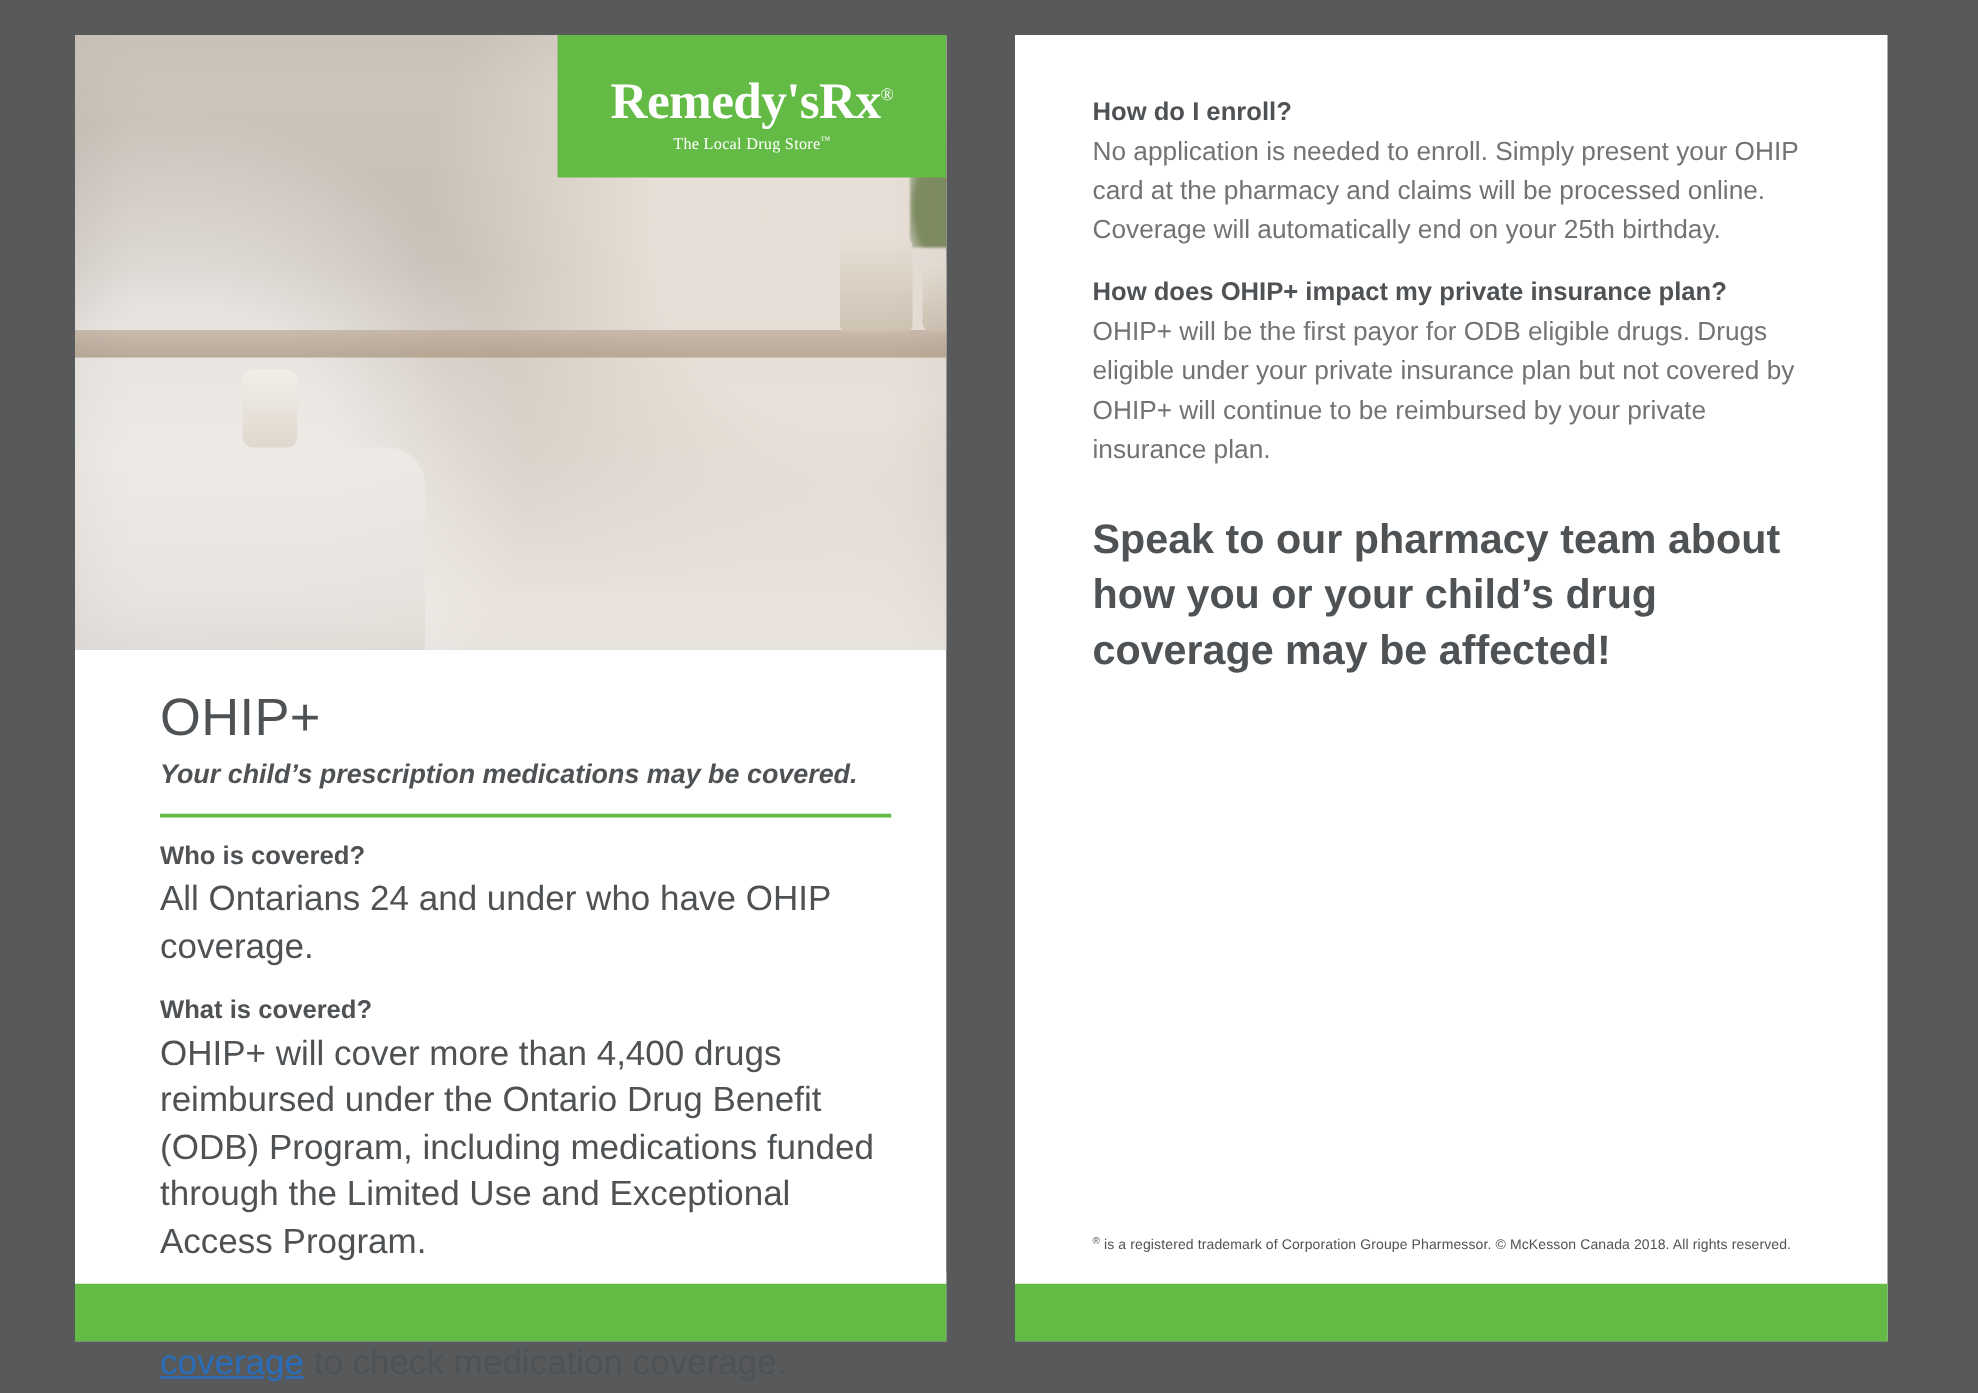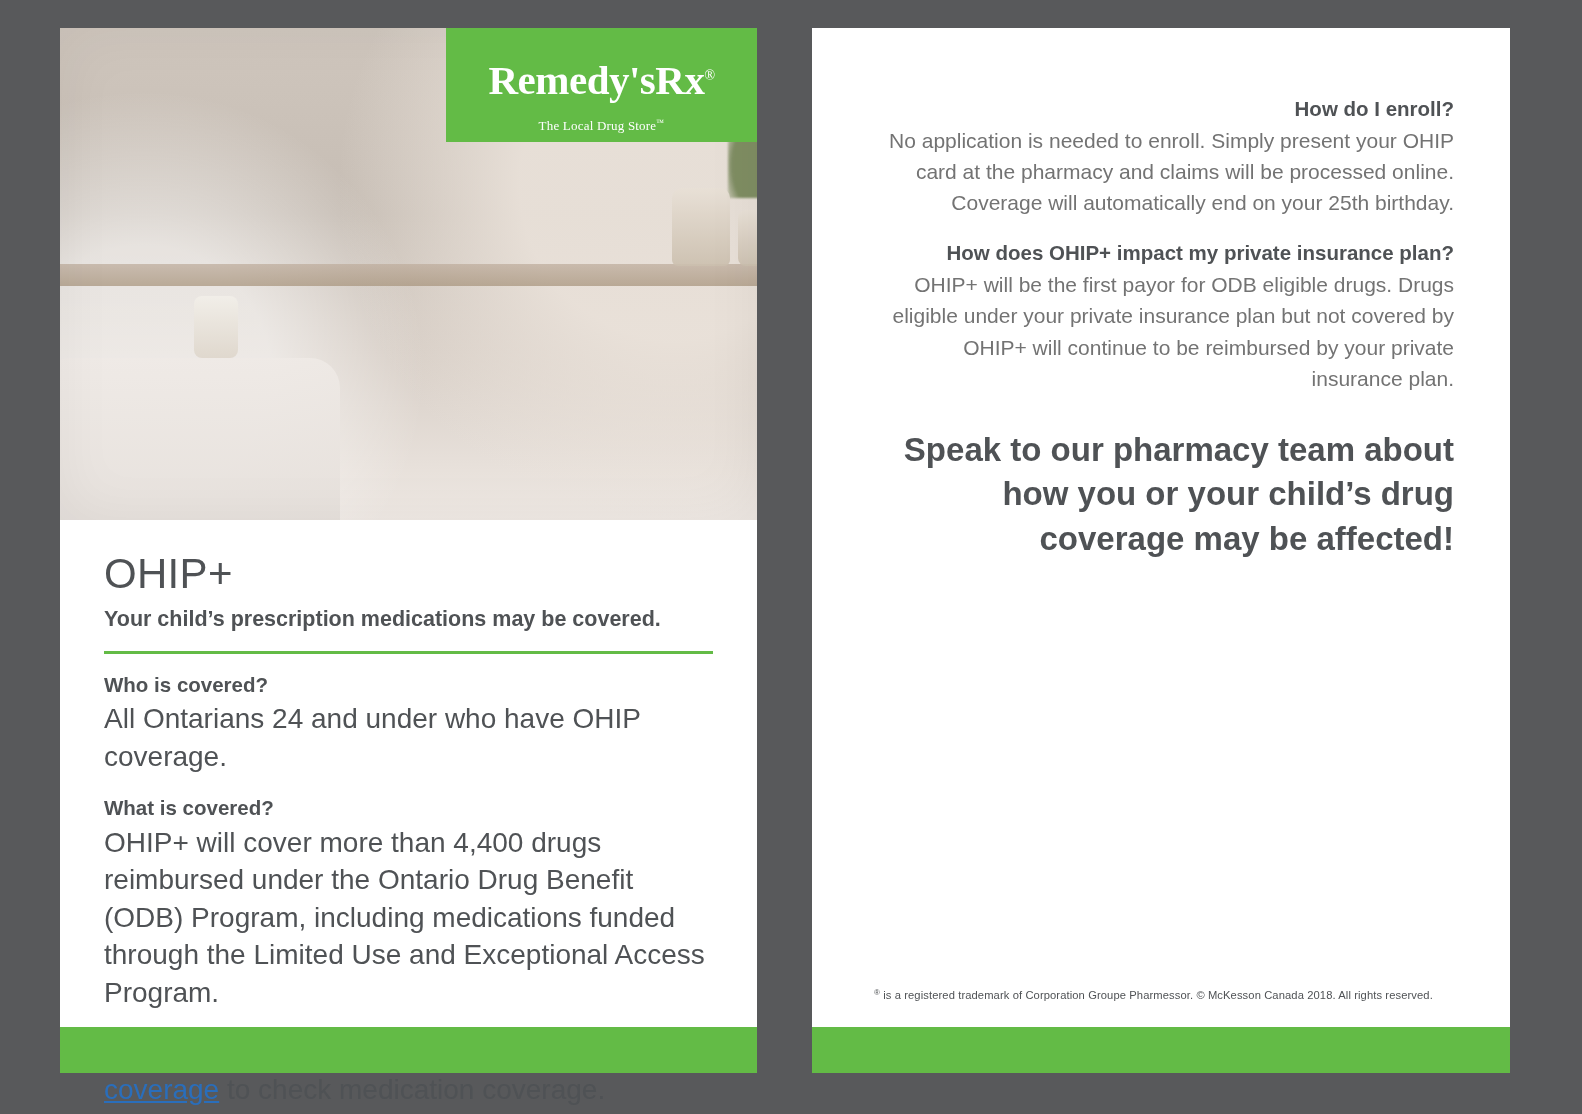--- a/index.html
+++ b/index.html
@@ -127,46 +127,47 @@
     white-space: nowrap;
   }
   .logo-main .reg {
     font-size: 14px;
     vertical-align: 14px;
     font-weight: 400;
   }
   .logo-sub {
     font-family: "Liberation Serif", serif;
     font-size: 13px;
-    margin-top: 17px;
+    margin-top: 6px;
     letter-spacing: 0.2px;
   }
   .logo-sub .tm {
     font-size: 8px;
     vertical-align: 5px;
   }
 
   
   .front-body {
-    padding: 30px 44px 0 44px;
+    padding: 30px 44px 0 68px;
     color: #4f5255;
   }
   h1.title {
     margin: 0;
     font-size: 42px;
     font-weight: 400;
     color: #4f5255;
     letter-spacing: 0.3px;
   }
   .subtitle {
     margin: 8px 0 4px 0;
     font-size: 21.5px;
     font-weight: 700;
     line-height: 1.28;
     color: #4f5255;
+    font-style: italic;
   }
   .rule {
     margin: 17px 0 18px 0;
     height: 3px;
     background: #63bb46;
     width: 100%;
   }
   .q {
     font-size: 20.5px;
     font-weight: 700;
@@ -182,23 +183,22 @@
     line-height: 1.34;
   }
   .gap { height: 20px; }
   .link {
     color: #2a6ebb;
     text-decoration: underline;
   }
 
   
   .back-body {
-    padding: 68px 56px 0 62px;
-    color: #4f5255;
-    text-align: right;
+    padding: 49px 56px 0 62px;
+    color: #4f5255;
   }
   .back-q {
     font-size: 20.5px;
     font-weight: 700;
     line-height: 1.3;
     margin: 0;
     color: #4f5255;
   }
   .back-a {
     font-size: 21px;

